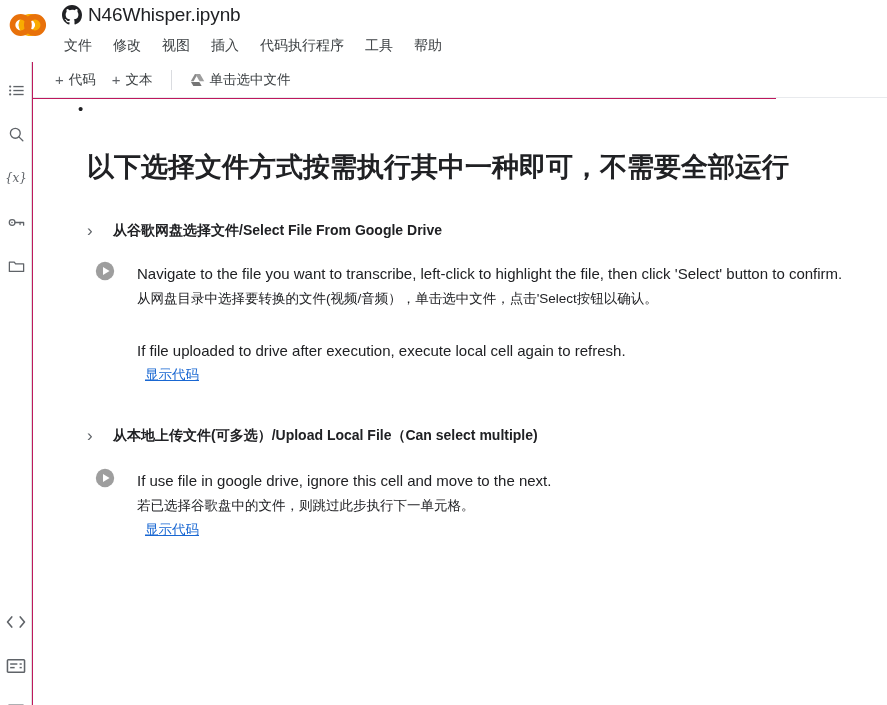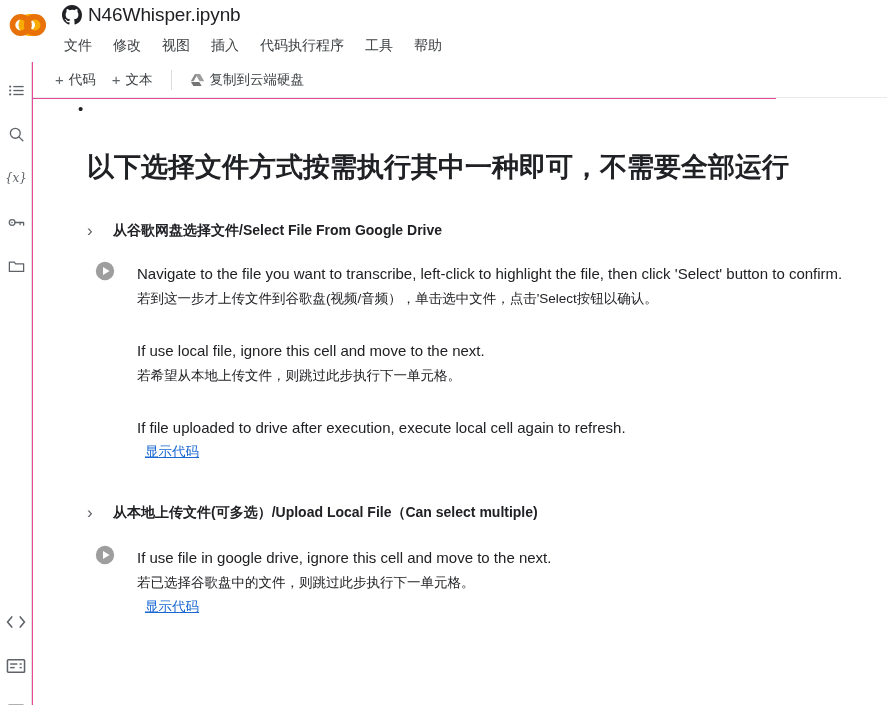--- a/index.html
+++ b/index.html
@@ -4,21 +4,21 @@
 <style>
   * { box-sizing: border-box; }
   html, body {
     margin: 0; padding: 0;
     width: 887px; height: 705px;
     overflow: hidden;
     background: #ffffff;
     font-family: "Liberation Sans", "DejaVu Sans", sans-serif;
     -webkit-font-smoothing: antialiased;
   }
-  #app { position: relative; width: 776px; height: 705px; background:#ec4899; }
+  #app { position: relative; width: 776px; height: 705px; background:#be185d; }
 
   
   .header {
     position: absolute; top: 0; left: 0; width: 887px; height: 62px;
     background: #fff;
   }
   .colab-logo {
     position: absolute; left: 8px; top: 10px; width: 42px; height: 30px;
   }
   .title-row {
@@ -274,21 +274,21 @@
     </div>
     <div class="tb-sep"></div>
     <div class="tb-btn">
       <span>
         <svg class="drive-ico" viewBox="0 0 24 22" xmlns="http://www.w3.org/2000/svg">
           <path d="M7.9 1.3 1.2 13.1h4.5L12.4 1.3z" fill="#8a8a8a"></path>
           <path d="M16.1 1.3H8.6l6.7 11.8h7.5z" fill="#9e9e9e"></path>
           <path d="M1.6 14.2l3.7 6.4h13.3l-3.7-6.4z" fill="#757575"></path>
         </svg>
       </span>
-      <span>复制到云端硬盘</span>
+      <span>单击选中文件</span>
     </div>
   </div>
 
   <div class="notebook">
     <div class="nb-inner">
 
       <div class="bullet-row">
         <span class="bullet-dot">•</span>
       </div>
 
@@ -304,25 +304,21 @@
           <span>
             <svg width="22" height="22" viewBox="0 0 24 24" xmlns="http://www.w3.org/2000/svg">
               <circle cx="12" cy="12" r="10" fill="#9e9e9e"></circle>
               <polygon points="9.8,7.6 17,12 9.8,16.4" fill="#ffffff"></polygon>
             </svg>
           </span>
         </div>
         <div class="cell-body">
           <div class="opara">
             <div class="otext">Navigate to the file you want to transcribe, left-click to highlight the file, then click 'Select' button to confirm.</div>
-            <div class="otext zh">若到这一步才上传文件到谷歌盘(视频/音频），单击选中文件，点击'Select按钮以确认。</div>
-          </div>
-          <div class="opara">
-            <div class="otext">If use local file, ignore this cell and move to the next.</div>
-            <div class="otext zh">若希望从本地上传文件，则跳过此步执行下一单元格。</div>
+            <div class="otext zh">从网盘目录中选择要转换的文件(视频/音频），单击选中文件，点击'Select按钮以确认。</div>
           </div>
           <div class="opara">
             <div class="otext">If file uploaded to drive after execution, execute local cell again to refresh.</div>
           </div>
           <span class="show-code">显示代码</span>
         </div>
       </div>
 
       <div class="section-head" style="margin-top:42px;">
         <span class="chevron">›</span>

